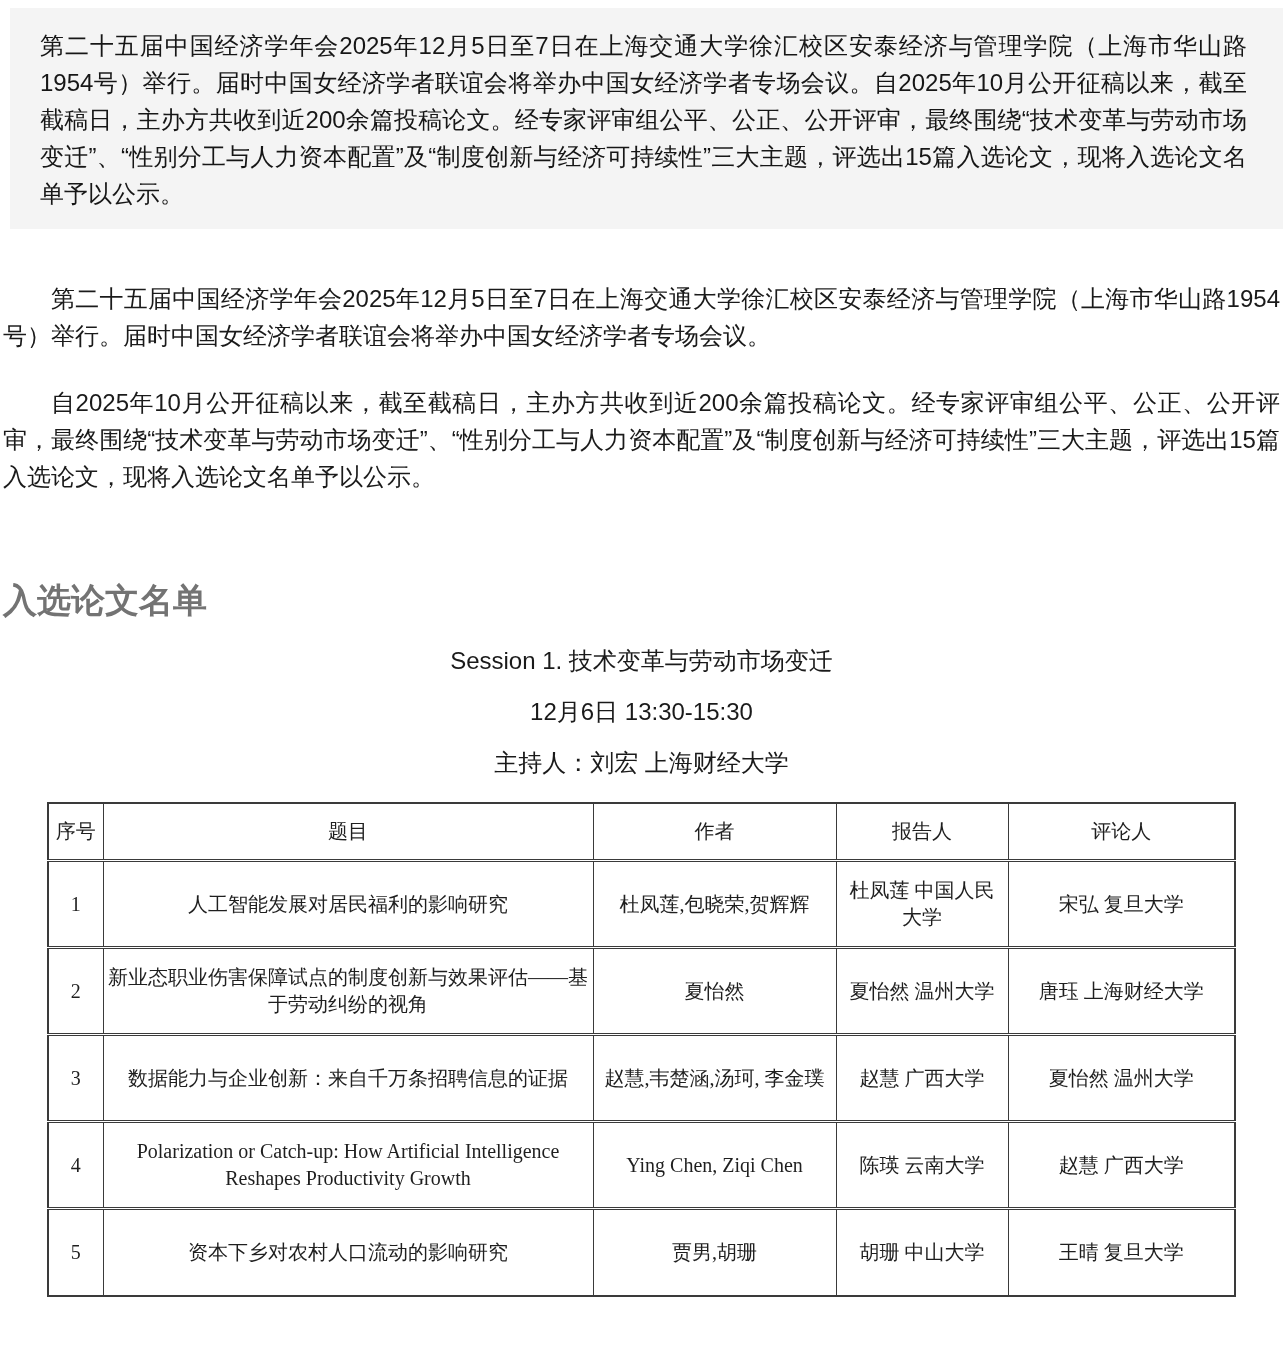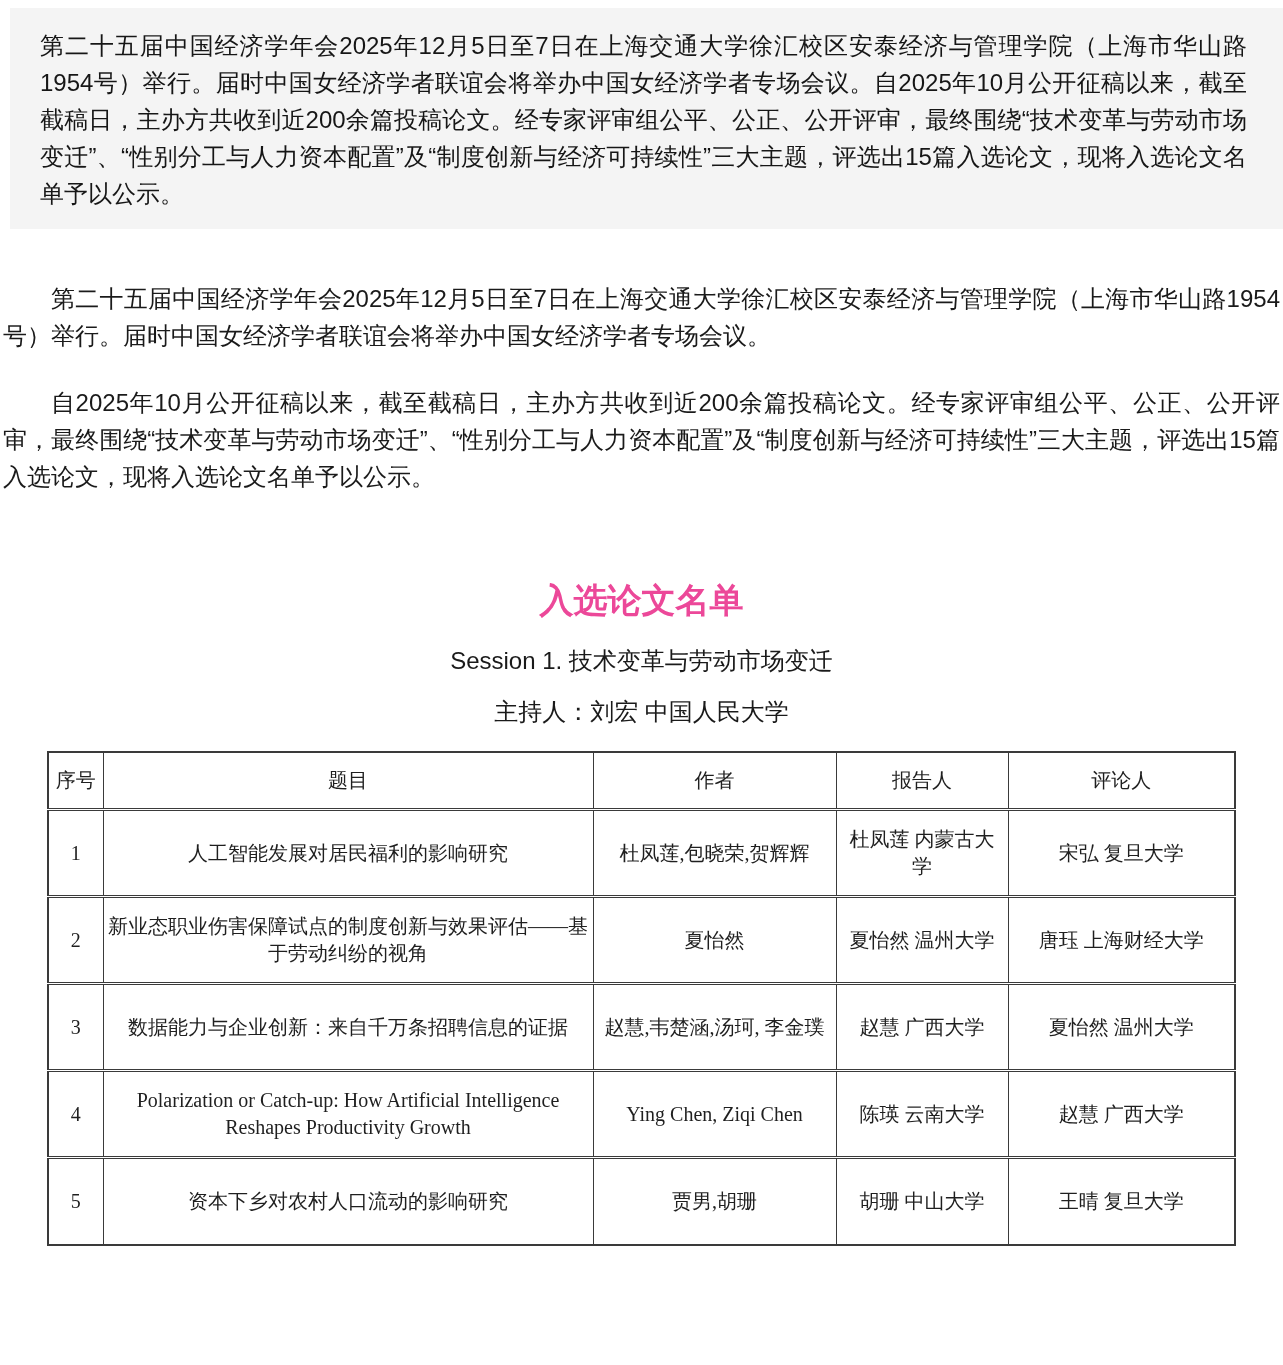--- a/index.html
+++ b/index.html
@@ -47,22 +47,21 @@
   }
   .body-para.first { margin-top: 51px; }
   .body-para.second { margin-top: 30px; }
 
   
   .main-heading {
     margin: 80px 0 0 0;
     font-size: 34px;
     line-height: 50px;
     font-weight: 700;
-    text-align: center;
-    color: #ec4899;
+    color: #737373;
   }
 
   
   .session-line {
     margin: 20px 0 0 0;
     font-size: 24px;
     line-height: 31px;
     text-align: center;
     color: #1a1a1a;
   }
@@ -111,21 +110,22 @@
   </div>
 
   <div class="content">
 
     <p class="body-para first">第二十五届中国经济学年会2025年12月5日至7日在上海交通大学徐汇校区安泰经济与管理学院（上海市华山路1954号）举行。届时中国女经济学者联谊会将举办中国女经济学者专场会议。</p>
     <p class="body-para second">自2025年10月公开征稿以来，截至截稿日，主办方共收到近200余篇投稿论文。经专家评审组公平、公正、公开评审，最终围绕“技术变革与劳动市场变迁”、“性别分工与人力资本配置”及“制度创新与经济可持续性”三大主题，评选出15篇入选论文，现将入选论文名单予以公示。</p>
 
     <h1 class="main-heading">入选论文名单</h1>
 
     <p class="session-line title">Session 1. 技术变革与劳动市场变迁</p>
-    <p class="session-line">主持人：刘宏 中国人民大学</p>
+    <p class="session-line">12月6日 13:30-15:30</p>
+    <p class="session-line">主持人：刘宏 上海财经大学</p>
 
     <table class="papers">
       <colgroup>
         <col class="c-no">
         <col class="c-title">
         <col class="c-authors">
         <col class="c-presenter">
         <col class="c-discussant">
       </colgroup>
       <thead>
@@ -135,21 +135,21 @@
           <th>作者</th>
           <th>报告人</th>
           <th>评论人</th>
         </tr>
       </thead>
       <tbody>
         <tr>
           <td>1</td>
           <td>人工智能发展对居民福利的影响研究</td>
           <td>杜凤莲,包晓荣,贺辉辉</td>
-          <td>杜凤莲 内蒙古大学</td>
+          <td>杜凤莲 中国人民大学</td>
           <td>宋弘 复旦大学</td>
         </tr>
         <tr>
           <td>2</td>
           <td>新业态职业伤害保障试点的制度创新与效果评估——基于劳动纠纷的视角</td>
           <td>夏怡然</td>
           <td>夏怡然 温州大学</td>
           <td>唐珏 上海财经大学</td>
         </tr>
         <tr>

